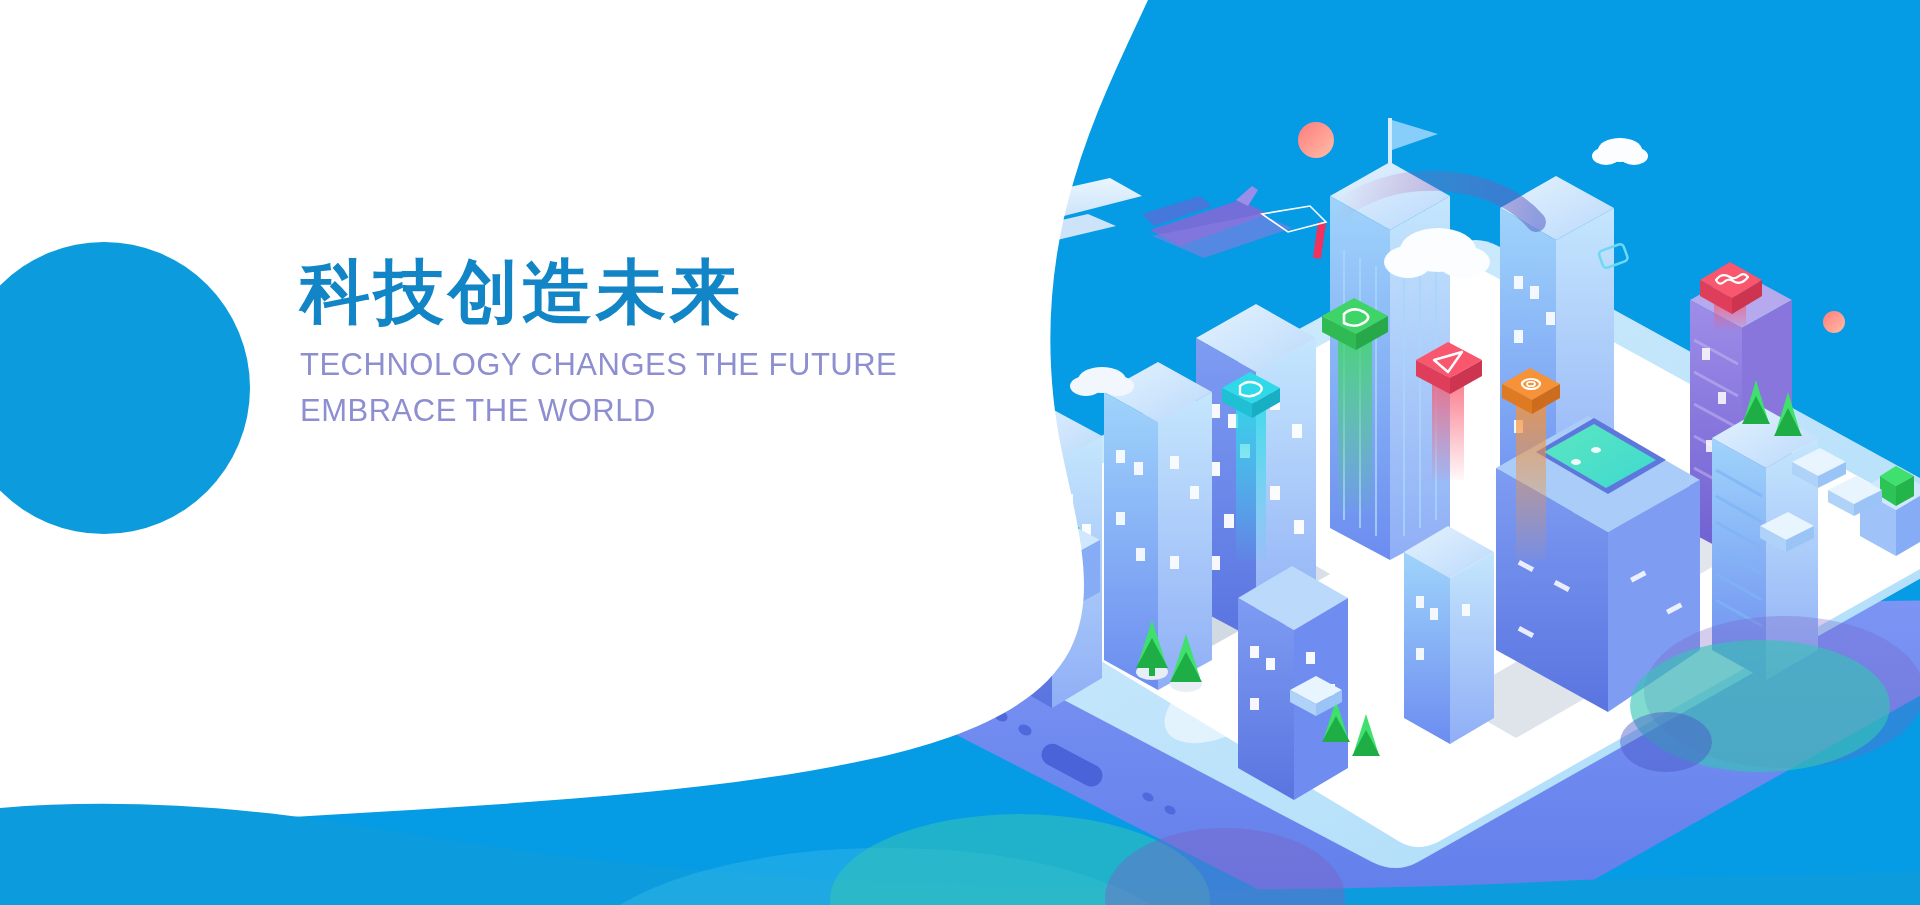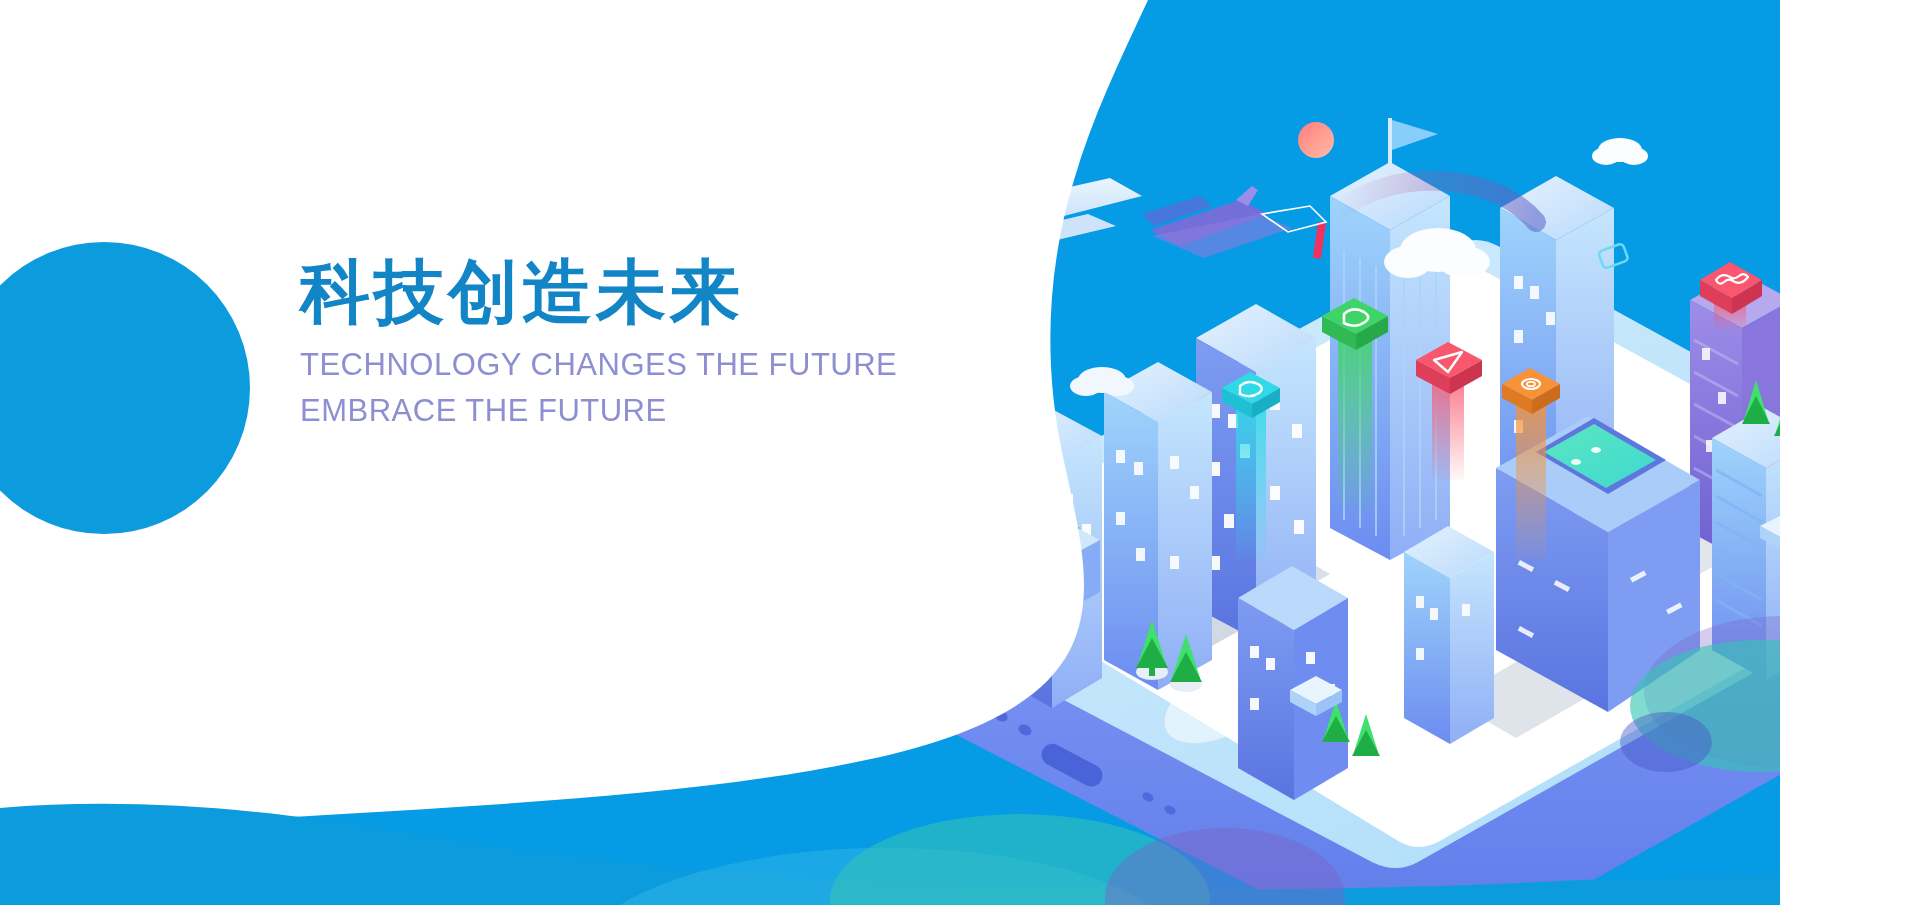--- a/index.html
+++ b/index.html
@@ -2,21 +2,21 @@
 <html><head>
 <meta charset="utf-8">
 <style>
   * { margin:0; padding:0; box-sizing:border-box; }
   html,body { width:1920px; height:905px; overflow:hidden; }
   body {
     font-family:"Liberation Sans","DejaVu Sans",sans-serif;
     background:#ffffff;
   }
   #banner {
-    position:relative; width:1780px; height:905px; overflow:hidden;
+    position:relative; width:1920px; height:905px; overflow:hidden;
     background:#059BE5;
     text-decoration:underline;
   }
   .layer { position:absolute; top:0; left:0; width:1920px; height:905px; }
   svg.layer { display:block; }
 
   
   #copy {
     position:absolute; left:300px; top:243px; width:620px;
     z-index:40;
@@ -466,17 +466,17 @@
       <ellipse cx="1666" cy="742" rx="46" ry="30" fill="#4756C8" opacity="0.45"></ellipse>
     </g>
   </svg>
 
   <div id="copy">
     <div id="headline">
       <span class="hl-line">科技创造未来</span>
     </div>
     <div id="subtitle">
       <span class="sub-line">TECHNOLOGY CHANGES THE FUTURE</span>
-      <span class="sub-line">EMBRACE THE FUTURE</span>
+      <span class="sub-line">EMBRACE THE WORLD</span>
     </div>
   </div>
 
 </div>
 
 </body></html>

